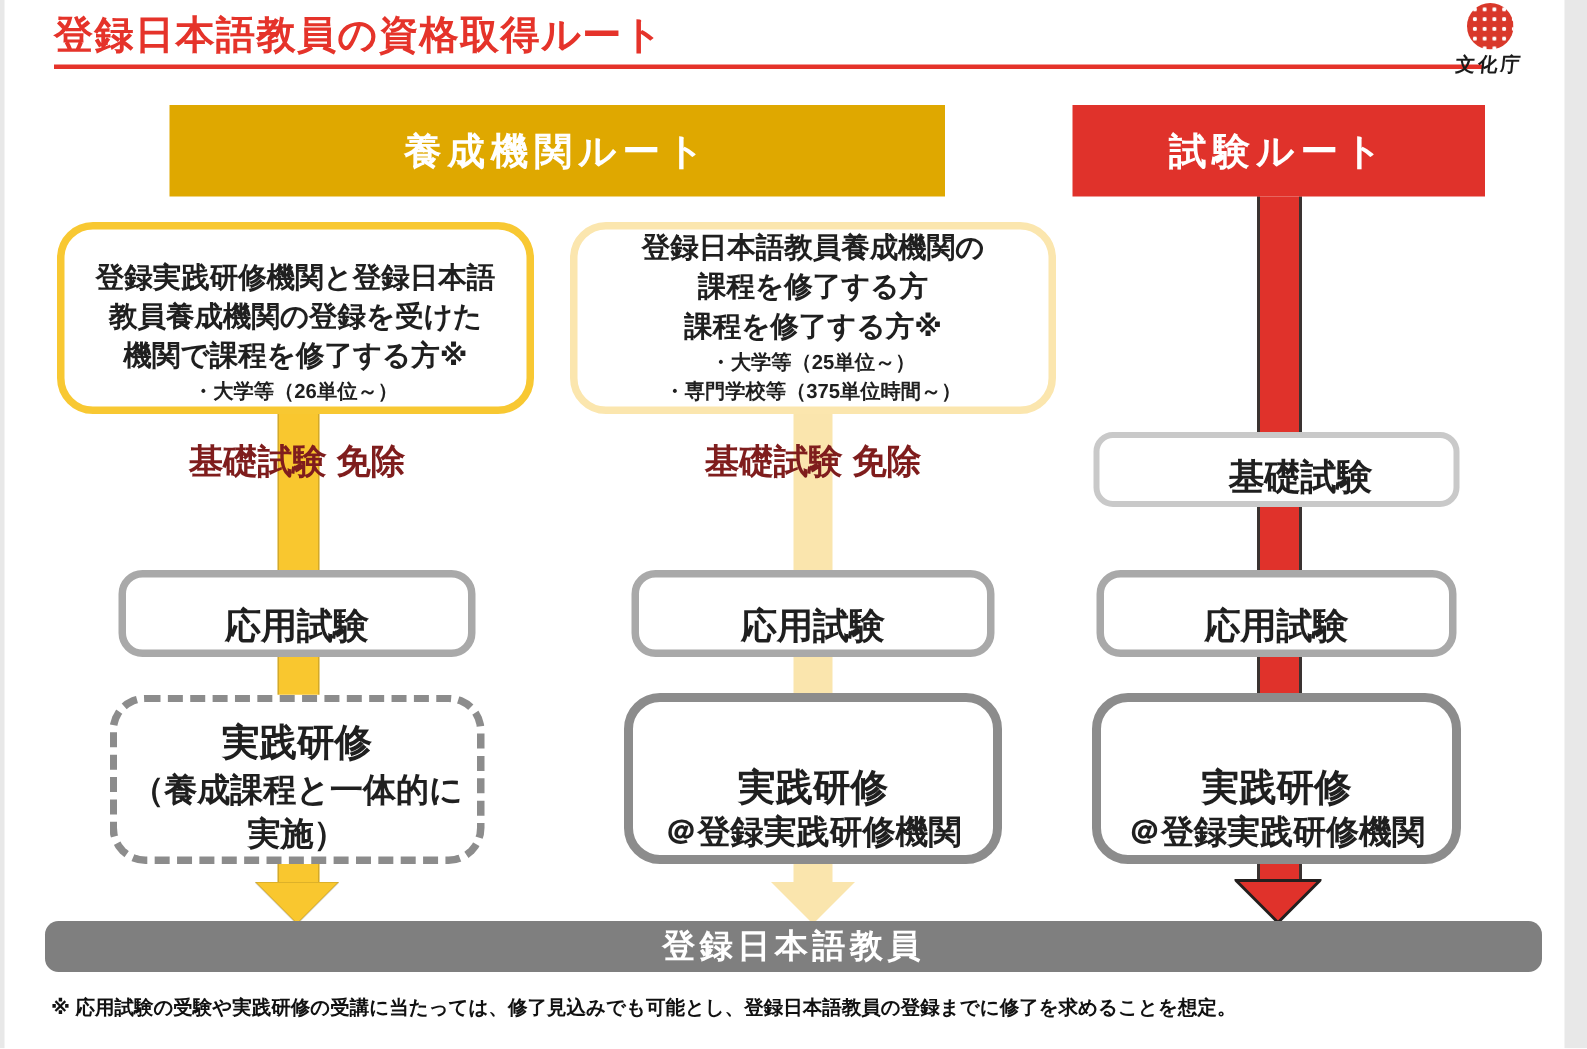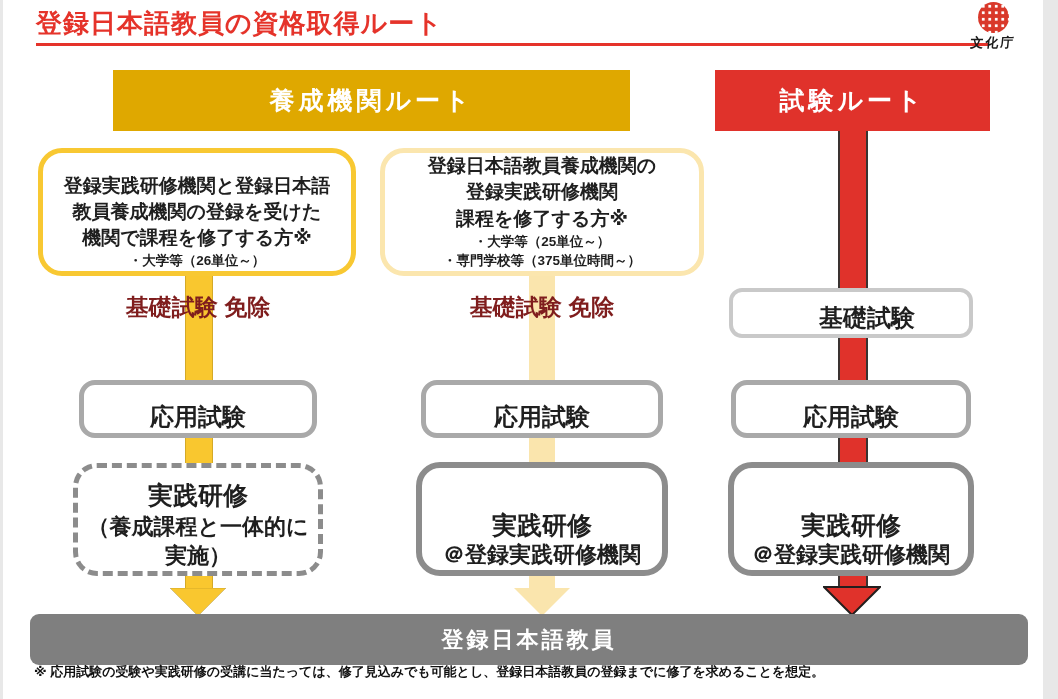--- a/index.html
+++ b/index.html
@@ -65,21 +65,21 @@
 
   .practbox{top:462px;height:114px;border-radius:24px;}
   .pract-left{left:73px;top:463px;width:250px;height:113px;border:5px dashed #8c8c8c;}
   .pract-mid{left:416px;width:252px;border:6px solid #8c8c8c;}
   .pract-right{left:728px;width:246px;border:6px solid #8c8c8c;}
   .pract-line1{font-size:25px;font-weight:800;line-height:1.25;}
   .pract-line2{font-size:22px;font-weight:800;line-height:1.3;}
   .pract-line2-small{font-size:22px;font-weight:800;line-height:1.35;}
 
   
-  .bottom-banner{left:30px;top:614px;width:998px;height:51px;background:#7f7f7f;border-radius:9px;
+  .bottom-banner{left:30px;top:614px;width:998px;height:34px;background:#7f7f7f;border-radius:9px;
     display:flex;align-items:center;justify-content:center;color:#ffffff;font-size:22px;
     font-weight:800;letter-spacing:3px;z-index:2;}
   .footnote{left:34px;top:663px;width:1000px;font-size:13px;font-weight:bold;color:#111111;z-index:2;}
 </style>
 </head>
 <body>
 
 <div class="slide">
 
   <div class="abs edge" style="left:0;top:0;width:3px;height:699px;"></div>
@@ -111,21 +111,21 @@
 
   <div class="abs box topbox topbox-left">
     <div class="topbox-main">登録実践研修機関と登録日本語</div>
     <div class="topbox-main">教員養成機関の登録を受けた</div>
     <div class="topbox-main">機関で課程を修了する方※</div>
     <div class="topbox-bullet">・大学等（26単位～）</div>
   </div>
 
   <div class="abs box topbox topbox-mid">
     <div class="topbox-main">登録日本語教員養成機関の</div>
-    <div class="topbox-main">登録実践研修機関</div>
+    <div class="topbox-main">課程を修了する方</div>
     <div class="topbox-main">課程を修了する方※</div>
     <div class="topbox-bullet">・大学等（25単位～）</div>
     <div class="topbox-bullet">・専門学校等（375単位時間～）</div>
   </div>
 
   <div class="abs exemption exemption-left">基礎試験 免除</div>
   <div class="abs exemption exemption-mid">基礎試験 免除</div>
   <div class="abs box basicbox">基礎試験</div>
 
   <div class="abs box appliedbox applied-left">応用試験</div>

